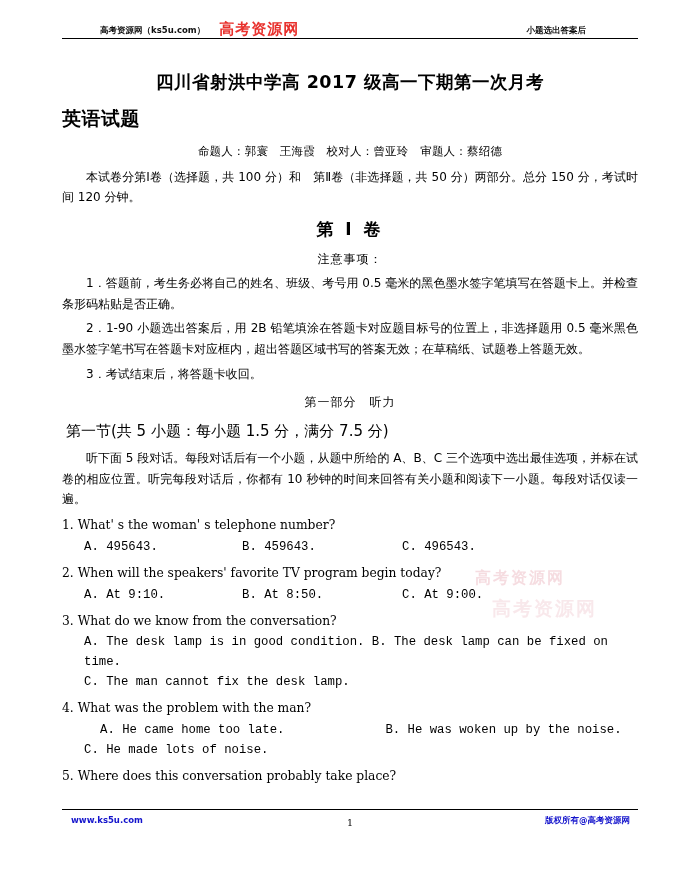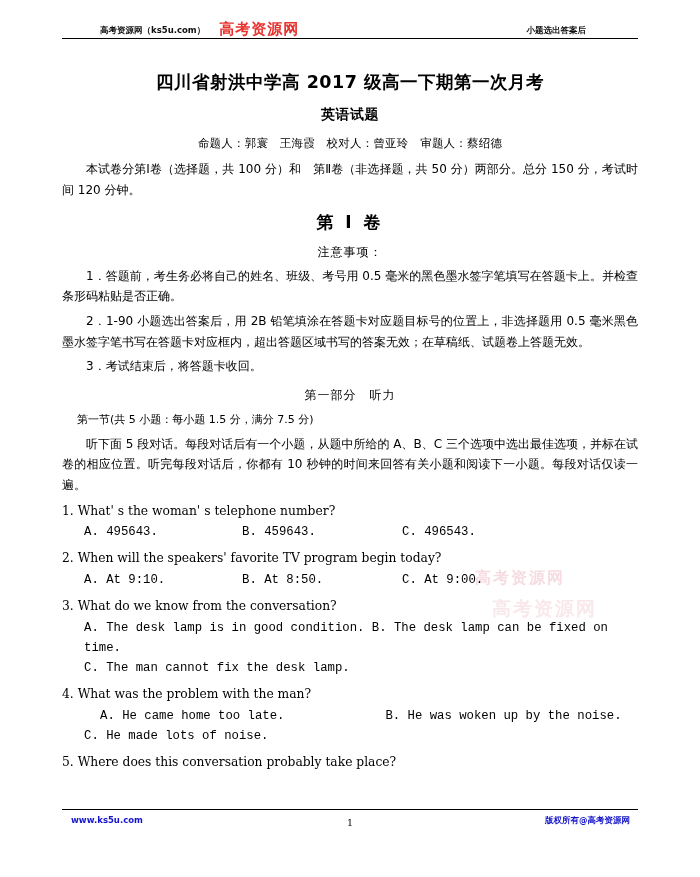--- a/index.html
+++ b/index.html
@@ -97,24 +97,23 @@
   .doc-title {
     text-align: center;
     font-family: "DejaVu Sans", "Liberation Sans", sans-serif;
     font-weight: bold;
     font-size: 17.5px;
     letter-spacing: .5px;
     margin: 14px 0 0 0;
     line-height: 1.5;
   }
   .doc-subtitle {
-    text-align: center;
-    font-family: "DejaVu Sans", "Liberation Sans", sans-serif;
-    font-weight: bold;
-    font-size: 14px;
+    font-family: "DejaVu Sans", "Liberation Sans", sans-serif;
+    font-weight: bold;
+    font-size: 19px;
     letter-spacing: .5px;
     margin: 9px 0 0 0;
     line-height: 1.5;
   }
   .byline {
     text-align: center;
     font-family: "DejaVu Sans", "Liberation Sans", sans-serif;
     font-size: 11.5px;
     margin: 11px 0 0 0;
     letter-spacing: .2px;
@@ -152,23 +151,23 @@
     font-family: "DejaVu Sans", "Liberation Sans", sans-serif;
     font-size: 12px;
     line-height: 1.72;
     margin: 4px 0 0 0;
     text-align: justify;
   }
   .note.indent { text-indent: 24px; }
 
   .section-line {
     font-family: "DejaVu Sans", "Liberation Sans", sans-serif;
-    font-size: 11px;
+    font-size: 15px;
     line-height: 1.7;
-    margin: 6px 0 0 15px;
+    margin: 6px 0 0 4px;
   }
 
   
   .q {
     font-family: "DejaVu Serif", "Liberation Serif", serif;
     font-size: 12.3px;
     line-height: 1.62;
     margin: 5px 0 0 0;
   }
   .q-stem { margin-top: 6px; }

